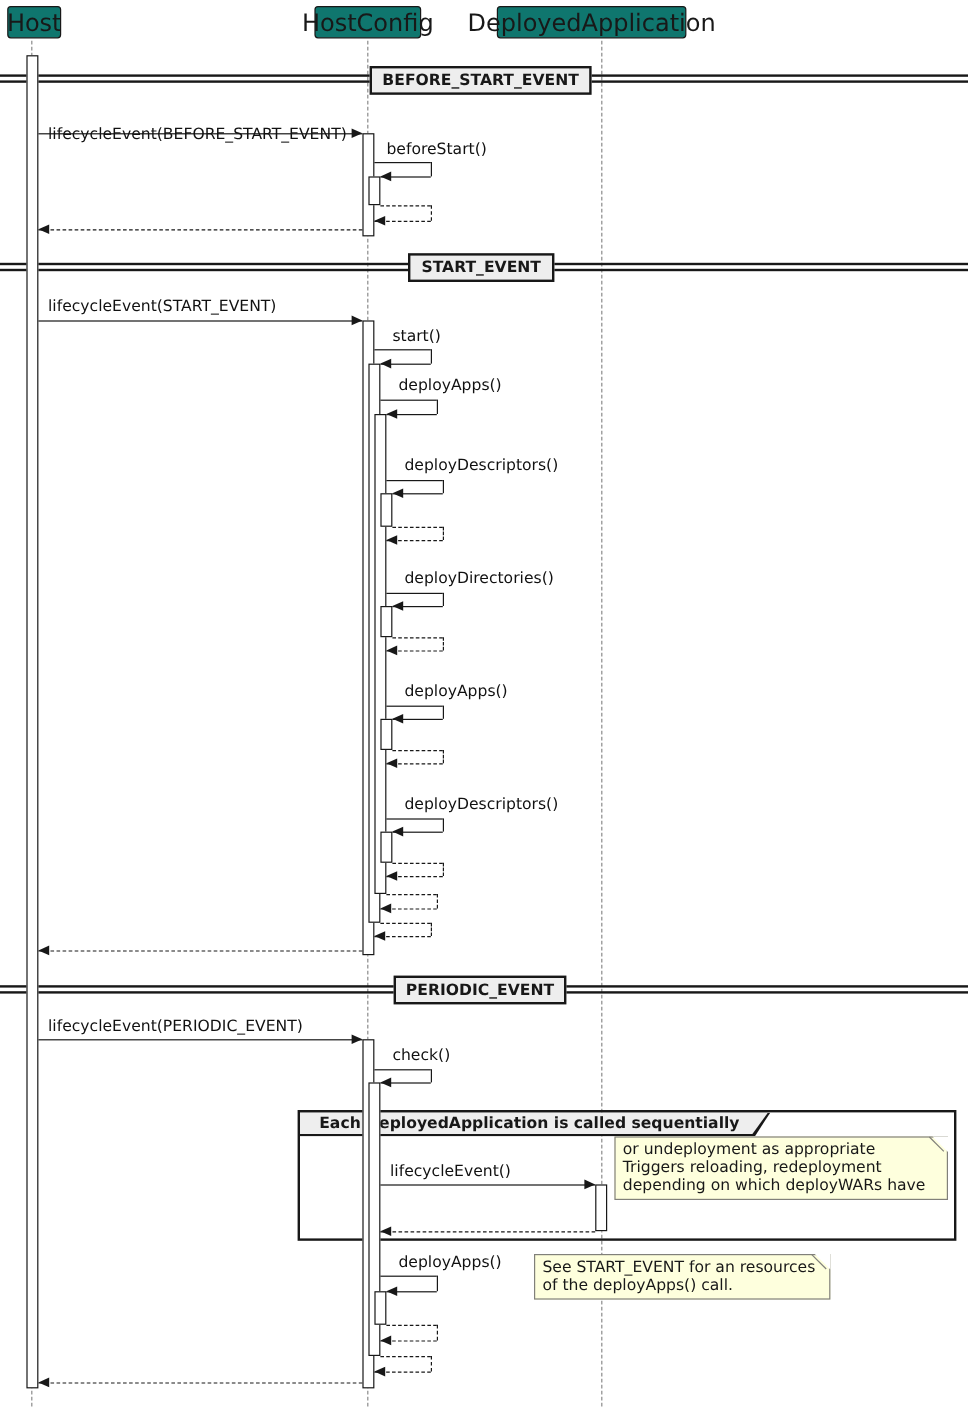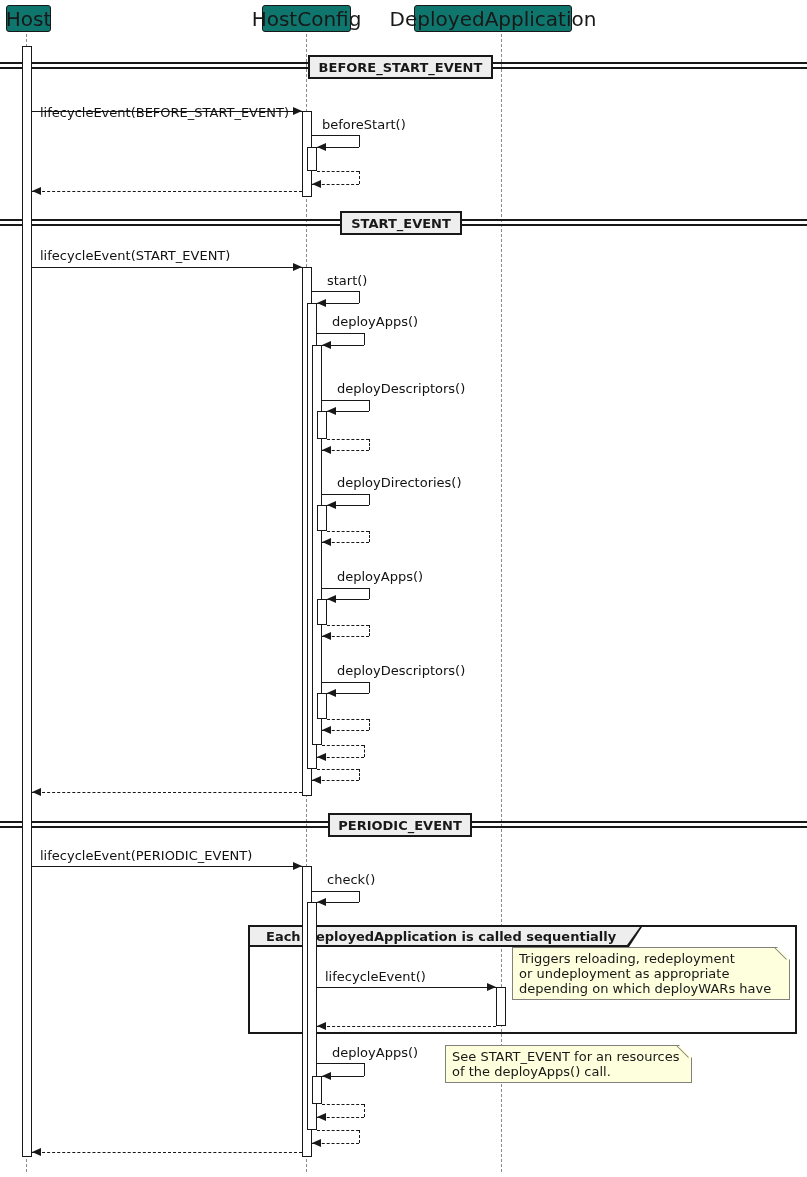--- a/index.html
+++ b/index.html
@@ -191,22 +191,22 @@
   <div class="lbl" style="left:325px;top:969px">lifecycleEvent()</div>
   <div class="ln" style="left:317px;top:987px;width:179px"></div>
   <div class="ahr" style="left:487px;top:983px"></div>
   <div class="act" style="left:496px;top:987px;height:37px"></div>
   <div class="dln" style="left:317px;top:1026px;width:179px"></div>
   <div class="ahl" style="left:317px;top:1022px"></div>
 
   <div class="note" style="left:512px;top:947px;width:264px">
     <div class="fold"></div>
     <div class="foldline"></div>
+    <div>or undeployment as appropriate</div>
     <div>Triggers reloading, redeployment</div>
-    <div>or undeployment as appropriate</div>
     <div>depending on which deployWARs have</div>
   </div>
 
   <div class="lbl" style="left:332px;top:1045px">deployApps()</div>
   <div class="ln" style="left:317px;top:1063px;width:47px"></div>
   <div class="lv" style="left:364px;top:1063px;height:13px"></div>
   <div class="ln" style="left:322px;top:1076px;width:42px"></div>
   <div class="ahl" style="left:322px;top:1072px"></div>
   <div class="act" style="left:312px;top:1076px;height:26px"></div>
 

